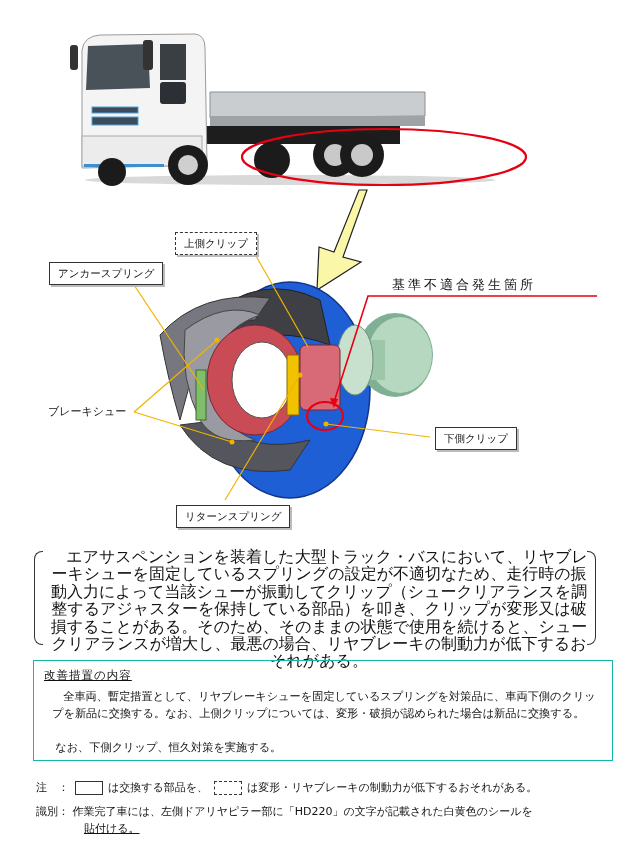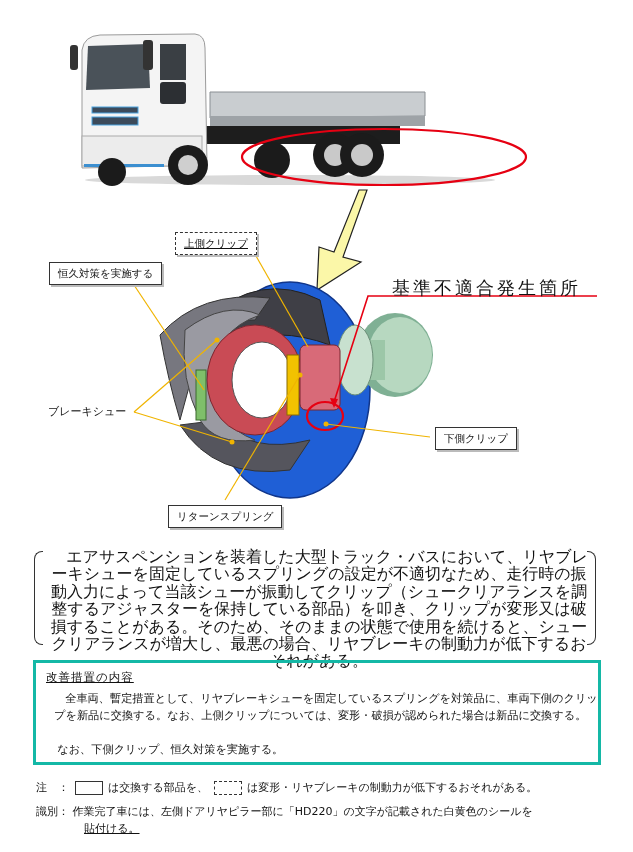--- a/index.html
+++ b/index.html
@@ -4,24 +4,24 @@
 <style>
   html, body { margin:0; padding:0; background:#ffffff; }
   body { width:633px; height:852px; position:relative; overflow:hidden;
          font-family:"DejaVu Sans","Liberation Sans",sans-serif; color:#111; }
   svg { position:absolute; left:0; top:0; }
   .label-box { position:absolute; background:#fff; border:1px solid #333;
                font-size:10.5px; line-height:1; padding:5px 8px; white-space:nowrap;
                box-shadow:2px 2px 0 #bbb; }
   .label-box.dashed { border:1px dashed #333; }
   .label-plain { position:absolute; font-size:11px; white-space:nowrap; }
-  .nc-title { position:absolute; font-size:18px; letter-spacing:3px; white-space:nowrap; }
+  .nc-title { position:absolute; font-size:13px; letter-spacing:3px; white-space:nowrap; }
   .desc { position:absolute; left:44px; top:548px; width:550px; font-size:16px; line-height:17.4px; text-indent:1em;text-align:center; }
   .brk { position:absolute; border:1px solid #333; width:8px; }
-  .remedy-box { position:absolute; left:33px; top:660px; width:562px; height:99px; border:3px solid #14b8a6; }
+  .remedy-box { position:absolute; left:33px; top:660px; width:562px; height:99px; border:1px solid #14b8a6;padding-left:16px; }
   .remedy-title { position:absolute; left:10px; top:7px; font-size:11.5px; text-decoration:underline; letter-spacing:1px; }
   .remedy-p { position:absolute; left:10px; width:545px; font-size:11.2px; line-height:17.4px; text-indent:1em; }
   .note-row { position:absolute; left:36px; font-size:11px; white-space:nowrap; }
   .legend-solid { display:inline-block; width:26px; height:12px; border:1px solid #333; vertical-align:middle; margin:0 2px; }
   .legend-dash { display:inline-block; width:26px; height:12px; border:1px dashed #333; vertical-align:middle; margin:0 2px; }
 </style>
 </head>
 <body>
 
 <svg width="633" height="540">
@@ -97,25 +97,25 @@
     <line x1="225" y1="500" x2="300" y2="375"></line>
   </g>
   <g fill="#f0b400">
     <circle cx="217" cy="340" r="2.5"></circle>
       <circle cx="232" cy="442" r="2.5"></circle>
       <circle cx="326" cy="424" r="2.5"></circle>
       <circle cx="300" cy="375" r="2.5"></circle>
   </g>
 </svg>
 
-<div class="label-box dashed" style="left:175px;top:232px;text-decoration:underline;">上側クリップ</div>
-<div class="label-box" style="left:49px;top:262px;">恒久対策を実施する</div>
+<div class="label-box dashed" style="left:175px;top:232px;">上側クリップ</div>
+<div class="label-box" style="left:49px;top:262px;">アンカースプリング</div>
 <div class="label-plain" style="left:48px;top:404px;">ブレーキシュー</div>
 <div class="label-box" style="left:435px;top:427px;">下側クリップ</div>
-<div class="label-box" style="left:168px;top:505px;">リターンスプリング</div>
+<div class="label-box" style="left:176px;top:505px;">リターンスプリング</div>
 <div class="nc-title" style="left:392px;top:276px;">基準不適合発生箇所</div>
 
 <div class="brk" style="left:34px;top:551px;height:92px;border-right:none;border-radius:8px 0 0 8px;"></div>
 <div class="brk" style="left:587px;top:551px;height:92px;border-left:none;border-radius:0 8px 8px 0;"></div>
 <div class="desc">エアサスペンションを装着した大型トラック・バスにおいて、リヤブレーキシューを固定しているスプリングの設定が不適切なため、走行時の振動入力によって当該シューが振動してクリップ（シュークリアランスを調整するアジャスターを保持している部品）を叩き、クリップが変形又は破損することがある。そのため、そのままの状態で使用を続けると、シュークリアランスが増大し、最悪の場合、リヤブレーキの制動力が低下するおそれがある。</div>
 
 <div class="remedy-box">
   <div class="remedy-title">改善措置の内容</div>
   <div class="remedy-p" style="top:27px;margin-left:8px;">全車両、暫定措置として、リヤブレーキシューを固定しているスプリングを対策品に、車両下側のクリップを新品に交換する。なお、上側クリップについては、変形・破損が認められた場合は新品に交換する。</div>
   <div class="remedy-p" style="top:78px;">なお、下側クリップ、恒久対策を実施する。</div>

